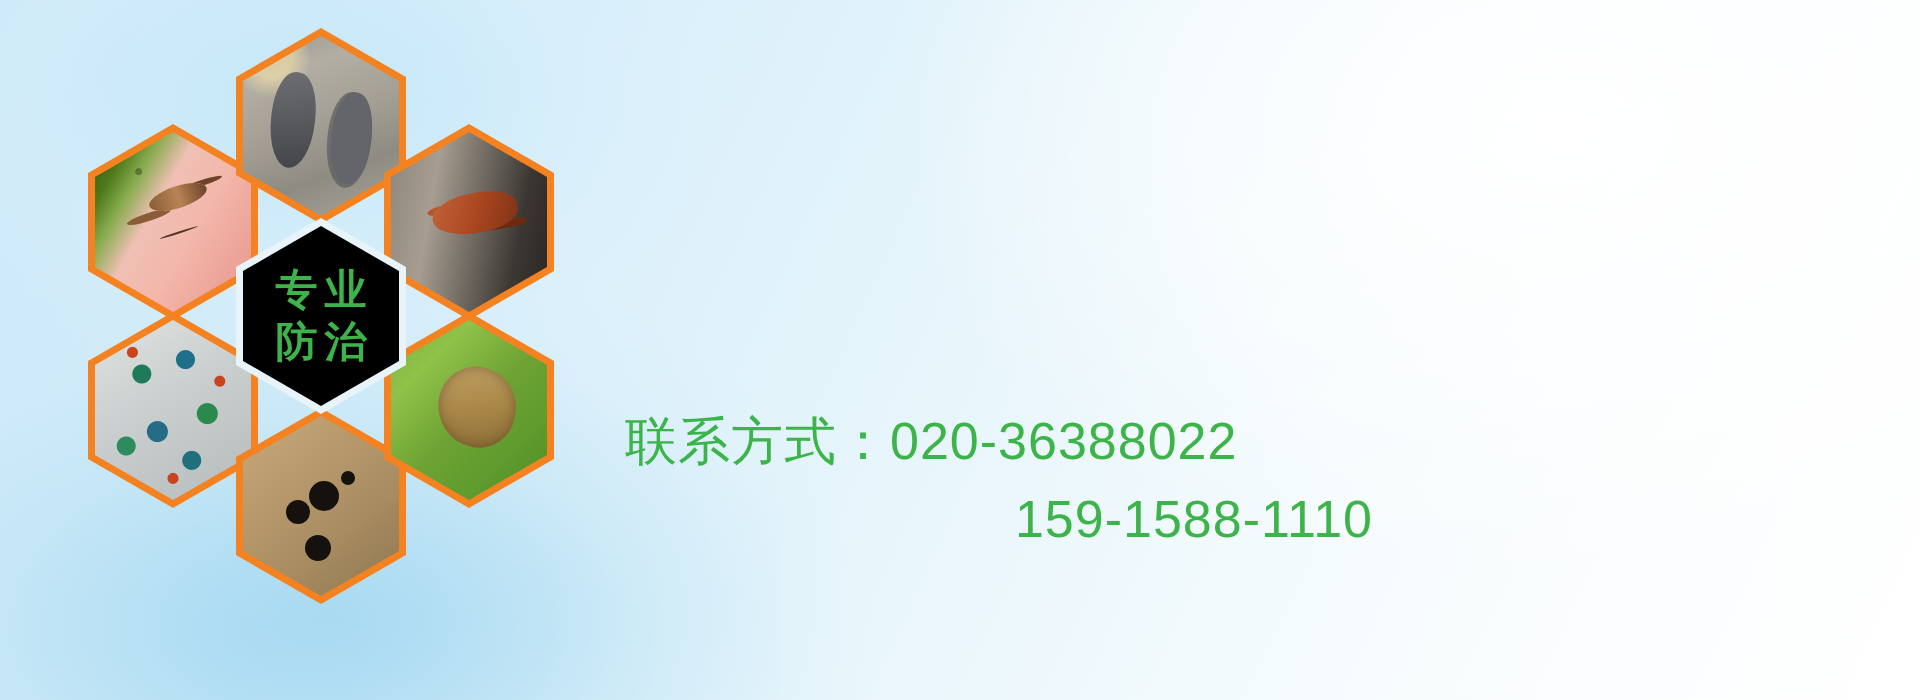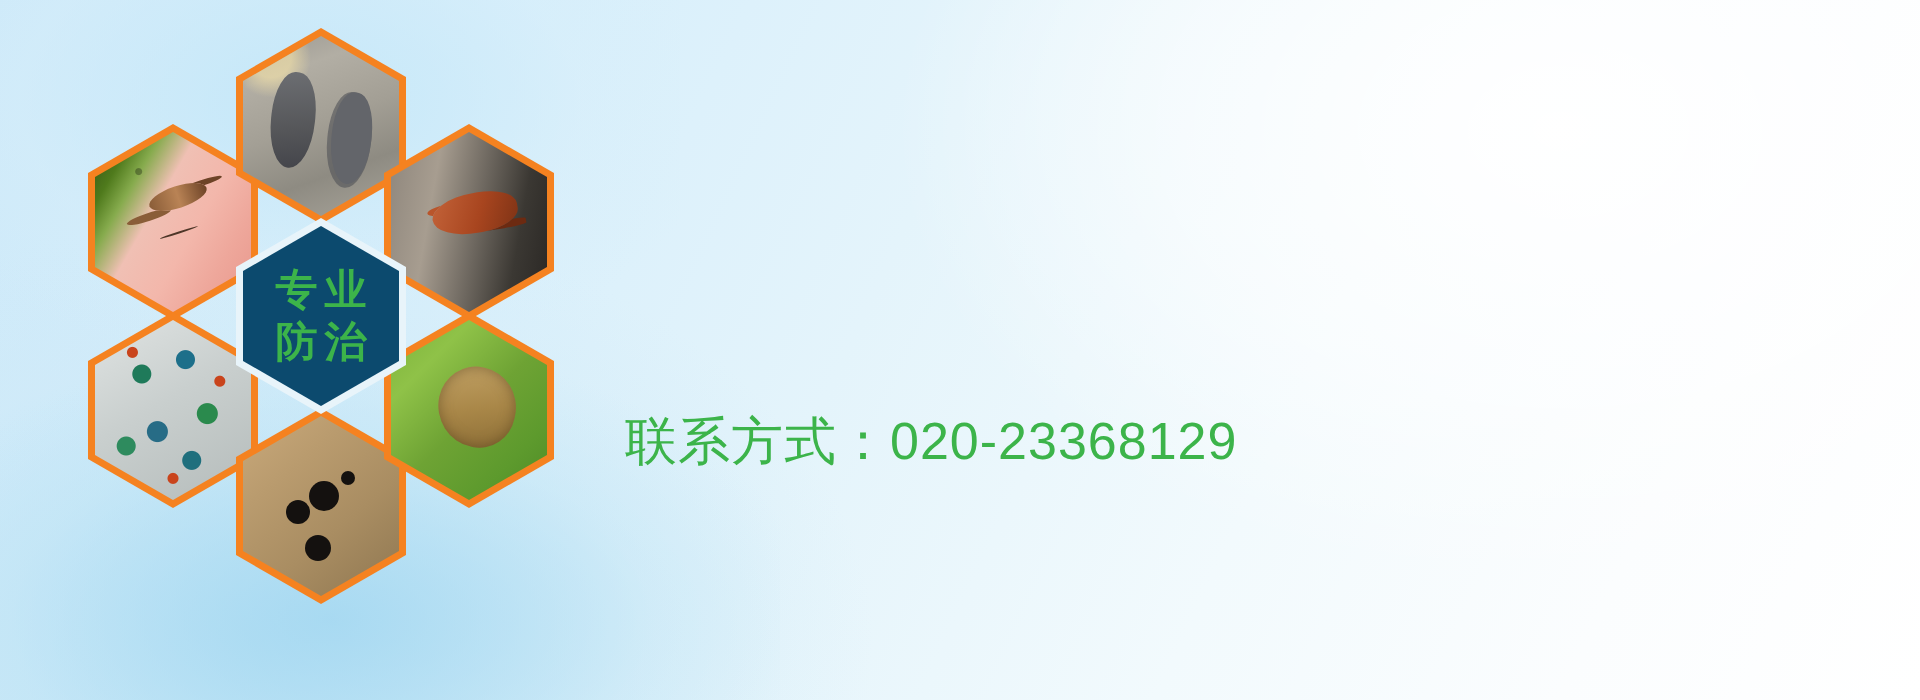--- a/index.html
+++ b/index.html
@@ -58,21 +58,21 @@
   #hex-mosquito   { left:0px;   top:118px; }
   #hex-rats       { left:148px; top:22px;  }
   #hex-cockroach  { left:296px; top:118px; }
   #hex-center     { left:148px; top:212px; }
   #hex-flies      { left:0px;   top:306px; }
   #hex-ant        { left:148px; top:402px; }
   #hex-stinkbug   { left:296px; top:306px; }
 
   #hex-center { background:#e8f4fa; }
   #hex-center .hex-inner {
-    background:#0c4a6e;
+    background:#000000;
     display:flex; flex-direction:column;
     align-items:center; justify-content:center;
     gap:6px;
   }
   .slogan-line {
     color:#3cb44a;
     font-size:42px;
     font-weight:bold;
     letter-spacing:7px;
     text-indent:7px;
@@ -234,16 +234,17 @@
       <div class="hex-inner">
         <div class="slogan-line">专业</div>
         <div class="slogan-line">防治</div>
       </div>
     </div>
 
   </div>
 
 
   <div id="contact-block">
-    <div class="contact-line" id="contact-phone-primary">联系方式：020-23368129</div>
+    <div class="contact-line" id="contact-phone-primary">联系方式：020-36388022</div>
+    <div class="contact-line" id="contact-phone-secondary">159-1588-1110</div>
   </div>
 
 </div>
 
 </body></html>

